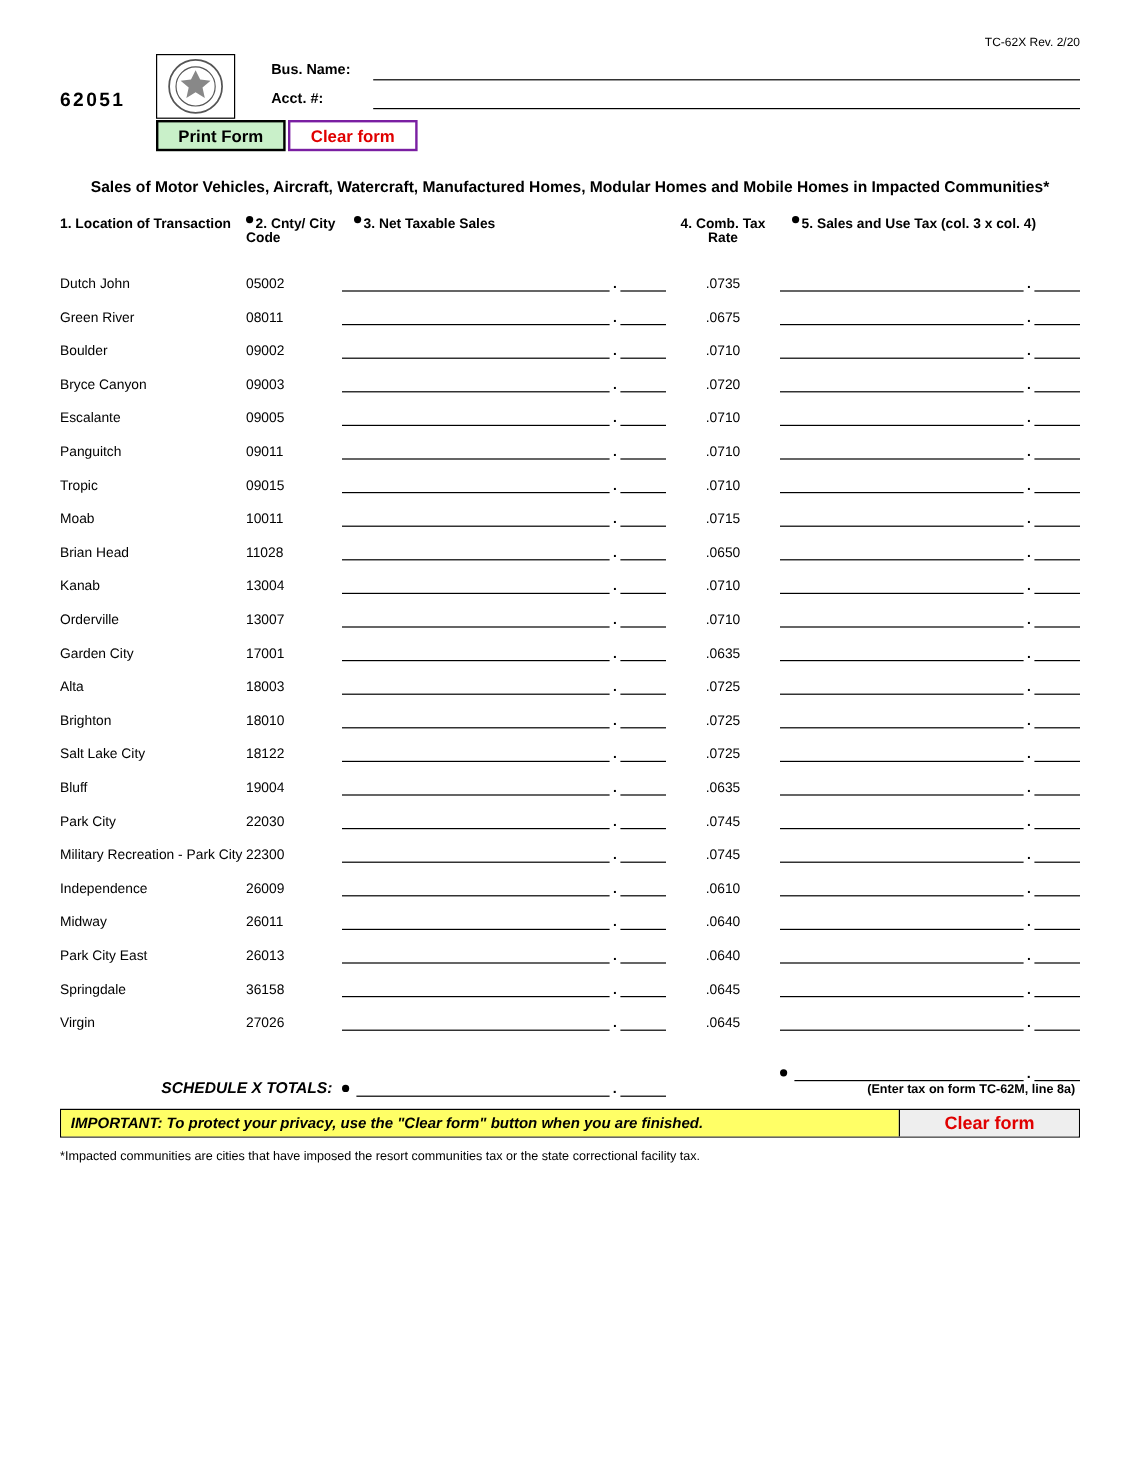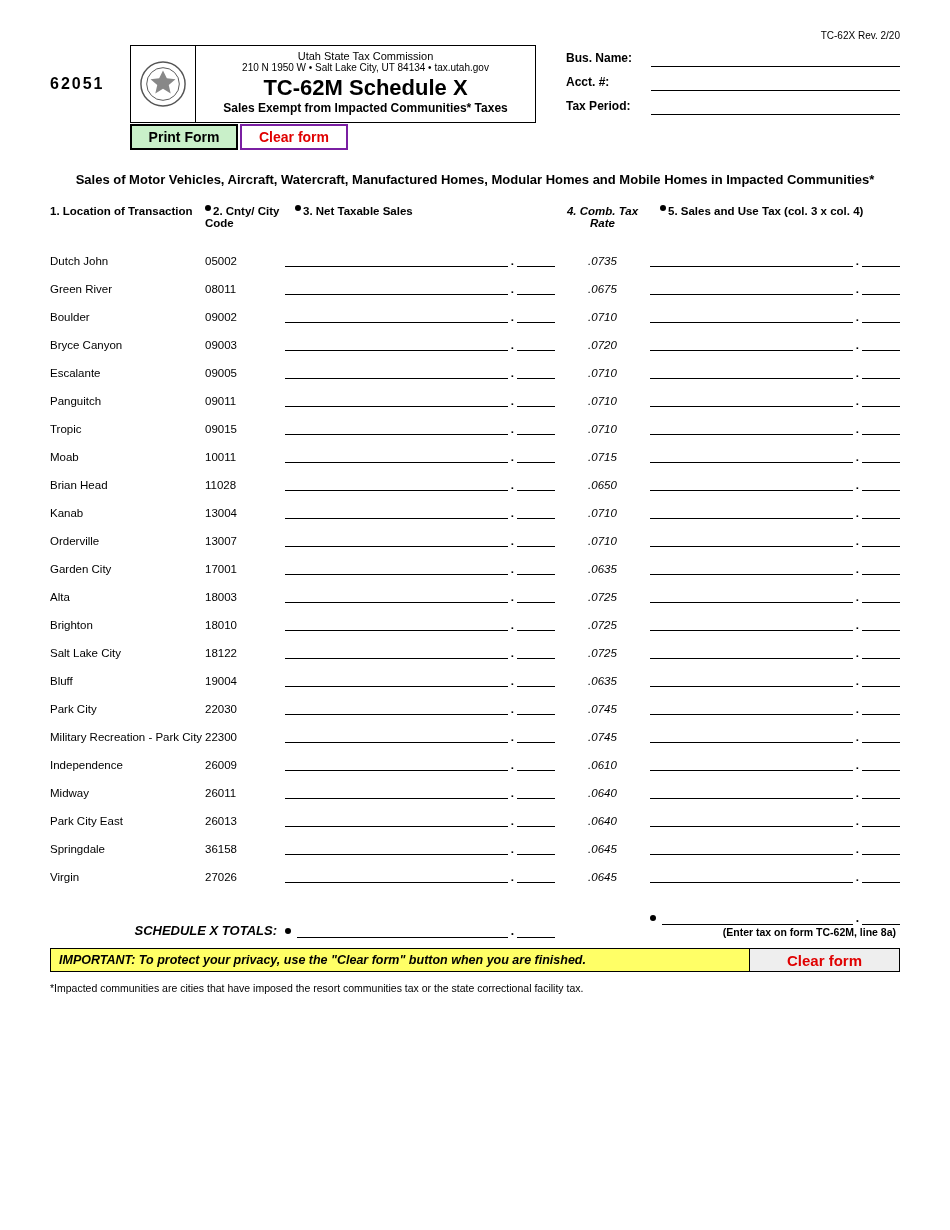--- a/index.html
+++ b/index.html
@@ -39,21 +39,21 @@
     font-size: 14px; cursor: pointer;
   }
   .btn-print { background: #c9f0c9; }
   .btn-clear { background: #fff; color: #e00000; border: 2px solid #7a1fa2; }
   .section-title { text-align: center; font-weight: bold; font-size: 13px; margin: 22px 0 18px 0; }
   .table { width: 100%; }
   .thead { display: flex; font-weight: bold; font-size: 11.5px; align-items: flex-start; margin-bottom: 10px; }
   .col-loc { width: 155px; }
   .col-code { width: 80px; text-align: left; }
   .col-net { width: 270px; position: relative; }
-  .col-rate { width: 95px; text-align: center; font-style: italic; }
+  .col-rate { width: 95px; text-align: center; }
   .col-tax { flex: 1; position: relative; }
   .dot { display: inline-block; width: 6px; height: 6px; background: #000; border-radius: 50%; vertical-align: middle; margin-right: 2px; position: relative; top: -4px; }
   .hdr-pad { padding-left: 10px; }
   .trow { display: flex; align-items: flex-end; height: 28px; font-size: 11.5px; }
   .trow .col-loc { font-size: 11.5px; }
   .trow .col-code { font-size: 11.5px; }
   .amt-cell { display: flex; align-items: flex-end; width: 100%; }
   .amt-int { flex: 1; border-bottom: 1px solid #000; height: 16px; }
   .amt-dot { padding: 0 3px 0 3px; font-weight: bold; }
   .amt-dec { width: 38px; border-bottom: 1px solid #000; height: 16px; }
@@ -84,37 +84,27 @@
 
   <div class="header-row">
     <div class="left-code">62051</div>
     <div class="seal-box">
       <svg class="seal" viewBox="0 0 100 100">
         <circle cx="50" cy="50" r="46" fill="none" stroke="#555" stroke-width="3"></circle>
         <circle cx="50" cy="50" r="34" fill="none" stroke="#555" stroke-width="2"></circle>
         <path d="M50 22 L58 38 L76 40 L62 52 L66 70 L50 60 L34 70 L38 52 L24 40 L42 38 Z" fill="#888"></path>
       </svg>
     </div>
-    <div class="title-box">
-      <div class="title-line1">Utah State Tax Commission</div>
-      <div class="title-line2">210 N 1950 W  •  Salt Lake City, UT 84134  •  tax.utah.gov</div>
-      <div class="title-main">TC-62M Schedule X</div>
-      <div class="title-sub">Sales Exempt from Impacted Communities* Taxes</div>
-    </div>
     <div class="meta-box">
       <div class="meta-row">
         <div class="meta-label">Bus. Name:</div>
         <div class="meta-line"></div>
       </div>
       <div class="meta-row">
         <div class="meta-label">Acct. #:</div>
-        <div class="meta-line"></div>
-      </div>
-      <div class="meta-row">
-        <div class="meta-label">Tax Period:</div>
         <div class="meta-line"></div>
       </div>
     </div>
   </div>
 
   <div class="action-btns">
     <div class="btn btn-print">Print Form</div>
     <div class="btn btn-clear">Clear form</div>
   </div>
 

